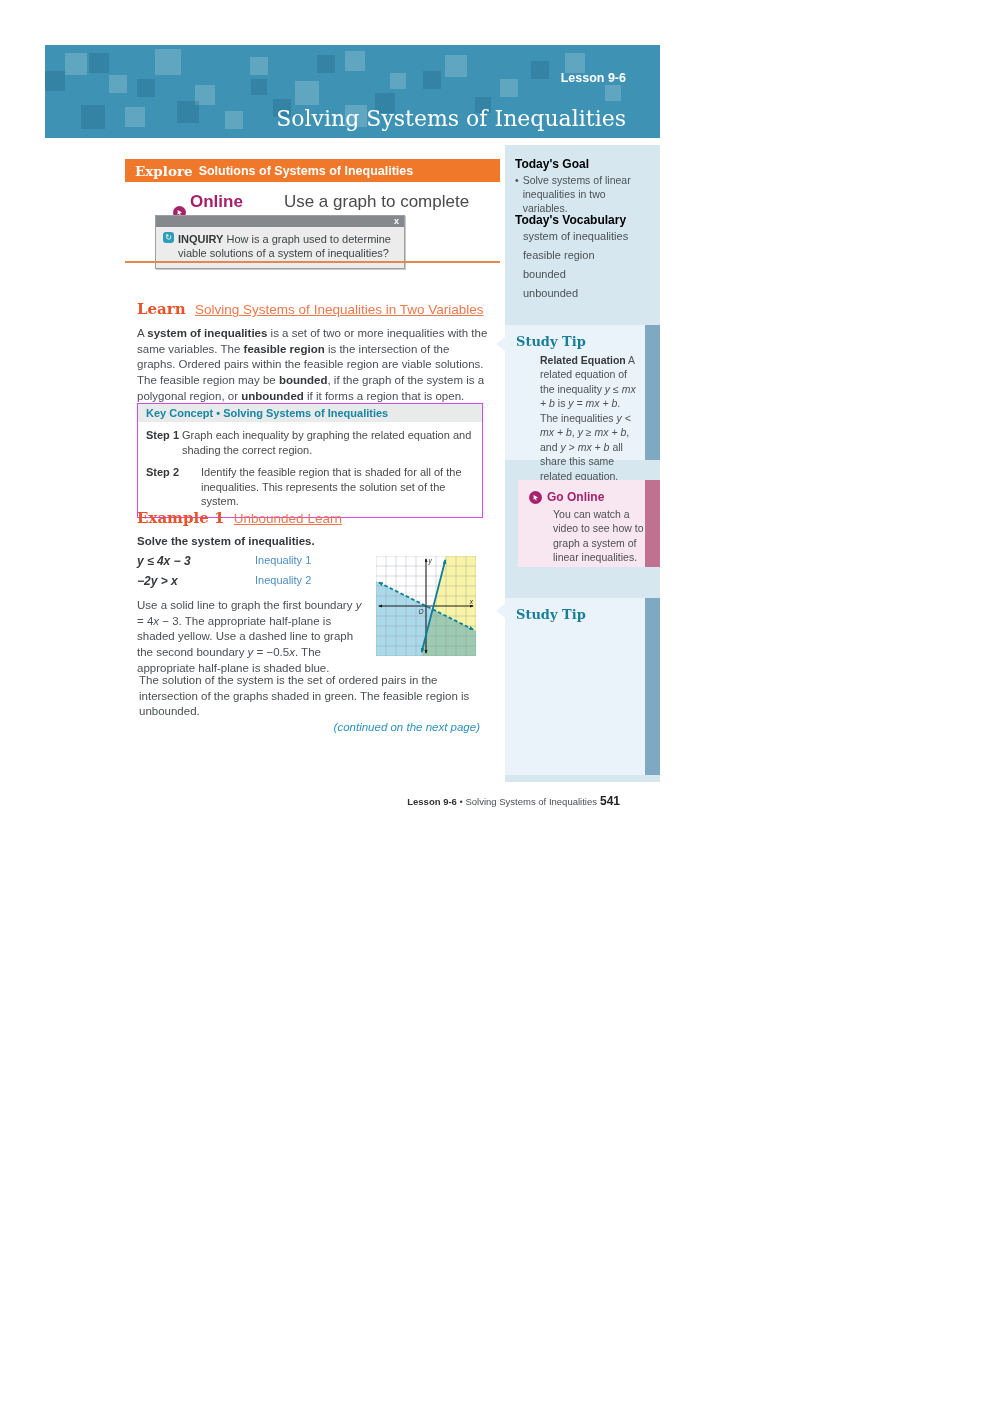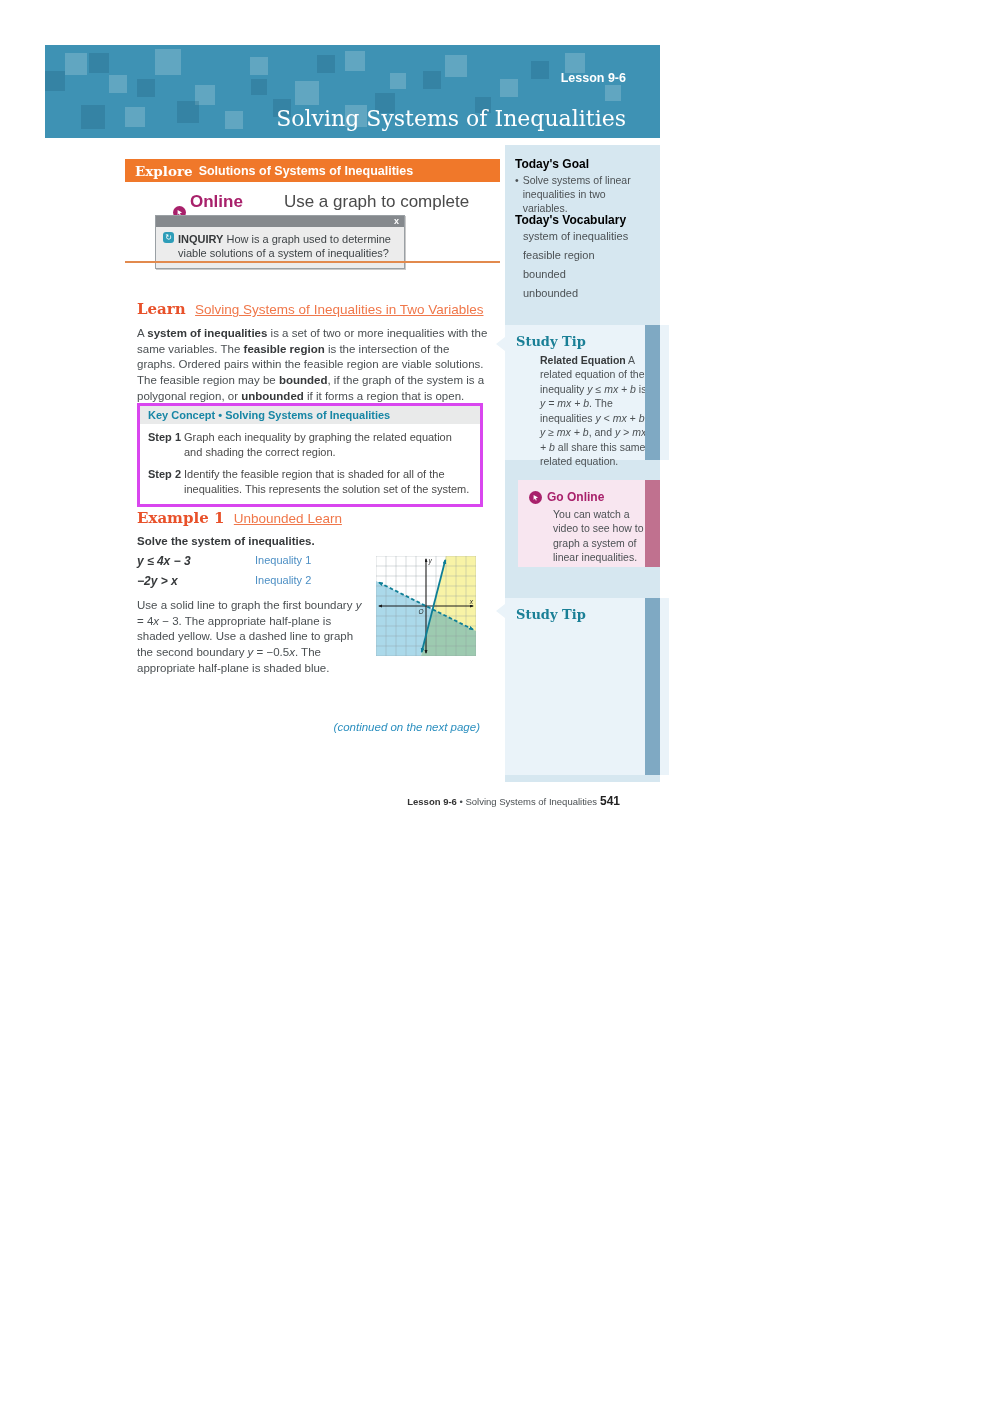--- a/index.html
+++ b/index.html
@@ -18,21 +18,21 @@
 
   
   .side-col { position:absolute; left:505px; top:145px; width:155px; height:637px; background:#d6e7f0; }
   .side-goal { position:absolute; left:10px; top:12px; width:135px; color:#3a3f42; }
   .side-h { font-size:12px; font-weight:bold; color:#000000; margin-bottom:3px; }
   .goal-item { display:flex; font-size:10.5px; line-height:1.32; color:#4c5154; }
   .goal-bullet { margin-right:4px; }
   .side-vocab { position:absolute; left:10px; top:68px; width:140px; }
   .vocab-item { font-size:11px; color:#4c5154; margin:0 0 7px 8px; }
   .tipbox { position:absolute; left:0; width:155px; }
-  .tipbox .tip-inner { position:relative; width:164px; padding:9px 21px 10px 11px; min-height:100%; }
+  .tipbox .tip-inner { position:relative; width:140px; padding:9px 6px 10px 11px; min-height:100%; }
   .tip1 { top:180px; height:135px; }
   .tip1 .tip-inner, .tip2 .tip-inner { background:#eaf3f9; height:100%; }
   .tip2 { top:453px; height:177px; }
   .go { top:335px; height:87px;padding-left:13px; }
   .go .go-inner { position:relative; width:140px; height:100%; background:#f8e6f0; padding:10px 10px 10px 11px; }
   .strip-blue { position:absolute; right:0; top:0; width:15px; height:100%; background:#7fa9c3; }
   .strip-pink { position:absolute; right:0; top:0; width:15px; height:100%; background:#c0718f; }
   .tip-title { font-family:"DejaVu Serif", serif; font-weight:bold; color:#1a7f96; font-size:13px; margin-bottom:4px; }
   .tip-body { font-size:10.5px; line-height:1.38; color:#4c5154;margin-left:24px; }
   .tail { position:absolute; width:0; height:0; border-top:7px solid transparent;
@@ -63,25 +63,25 @@
   .sec-head { position:absolute; left:137px; }
   .sec-label { font-family:"DejaVu Serif", serif; font-weight:bold; font-size:15px; color:#e8512a; margin-right:5px; }
   .sec-title { font-size:13.5px; color:#f0774a;text-decoration:underline; }
   .learn-head { top:300px; width:370px; }
   .example-head { top:509px; width:340px; }
   .para { position:absolute; font-size:11.5px; line-height:1.36; color:#4a4f52; }
   .learn-para { left:137px; top:326px; width:352px; }
   .b { font-weight:bold; color:#36393b; }
   .i { font-style:italic; }
 
-  .kc { position:absolute; left:137px; top:403px; width:346px; border:3px solid #d946ef; background:#fff; }
+  .kc { position:absolute; left:137px; top:403px; width:346px; border:1px solid #d946ef; background:#fff; }
   .kc-head { background:#e9eaea; color:#1786a5; font-weight:bold; font-size:11px; padding:3px 8px; }
   .kc-body { padding:6px 8px 8px 8px; }
   .kc-step { display:flex; font-size:11px; line-height:1.32; margin-bottom:8px; }
-  .kc-step:last-child { margin-bottom:0; }
+  .kc-step:last-child { margin-bottom:0;gap:19px; }
   .kc-step-label { font-weight:bold; color:#36393b; flex:0 0 36px; }
   .kc-step-text { flex:1; }
 
   .instruction { position:absolute; left:137px; top:535px; font-size:11.5px; font-weight:bold; color:#36393b; }
   .ineq-row { position:absolute; left:137px; width:240px; display:flex; }
   .ineq-expr { font-weight:bold; font-style:italic; color:#36393b; font-size:12px; flex:0 0 118px; }
   .ineq-tag { color:#4d8fc4; font-size:11px; }
   .ineq1 { top:554px; } .ineq2 { top:574px; }
   .graph { position:absolute; left:376px; top:556px; width:100px; height:100px; }
   .body1 { left:137px; top:598px; width:232px; }
@@ -224,20 +224,21 @@
     <line x1="3" y1="50" x2="97" y2="50" stroke="#1b1b1b" stroke-width="1.1" marker-start="url(#ahBs)" marker-end="url(#ahB)"></line>
     <line x1="50" y1="3" x2="50" y2="97" stroke="#1b1b1b" stroke-width="1.1" marker-start="url(#ahBs)" marker-end="url(#ahB)"></line>
     <line x1="45.7" y1="96" x2="69.3" y2="4" stroke-width="1.8" marker-start="url(#ahTs)" marker-end="url(#ahT)" stroke="#0e7e96"></line>
     <line x1="3" y1="26.5" x2="97" y2="73.5" stroke-width="1.8" stroke-dasharray="3.6,2.4" marker-start="url(#ahTs)" marker-end="url(#ahT)" stroke="#0e7e96"></line>
     <text x="47.5" y="57.5" font-size="6.5" font-style="italic" text-anchor="end" fill="#1b1b1b">O</text>
     <text x="52.5" y="7" font-size="6.5" font-style="italic" fill="#1b1b1b">y</text>
     <text x="97" y="47.5" font-size="6.5" font-style="italic" text-anchor="end" fill="#1b1b1b">x</text>
   </svg>
 
   <div class="para body1"><span>Use a solid line to graph the first boundary </span><span class="i">y</span><span> = 4</span><span class="i">x</span><span> − 3. The appropriate half-plane is shaded yellow. Use a dashed line to graph the second boundary </span><span class="i">y</span><span> = −0.5</span><span class="i">x</span><span>. The appropriate half-plane is shaded blue.</span></div>
+  <div class="para body2">The solution of the system is the set of ordered pairs in the intersection of the graphs shaded in green. The feasible region is unbounded.</div>
   <div class="continued">(continued on the next page)</div>
 
   <div class="side-col">
     <div class="side-goal">
       <div class="side-h">Today's Goal</div>
       <div class="goal-item">
         <span class="goal-bullet">•</span>
         <span>Solve systems of linear inequalities in two variables.</span>
       </div>
     </div>

